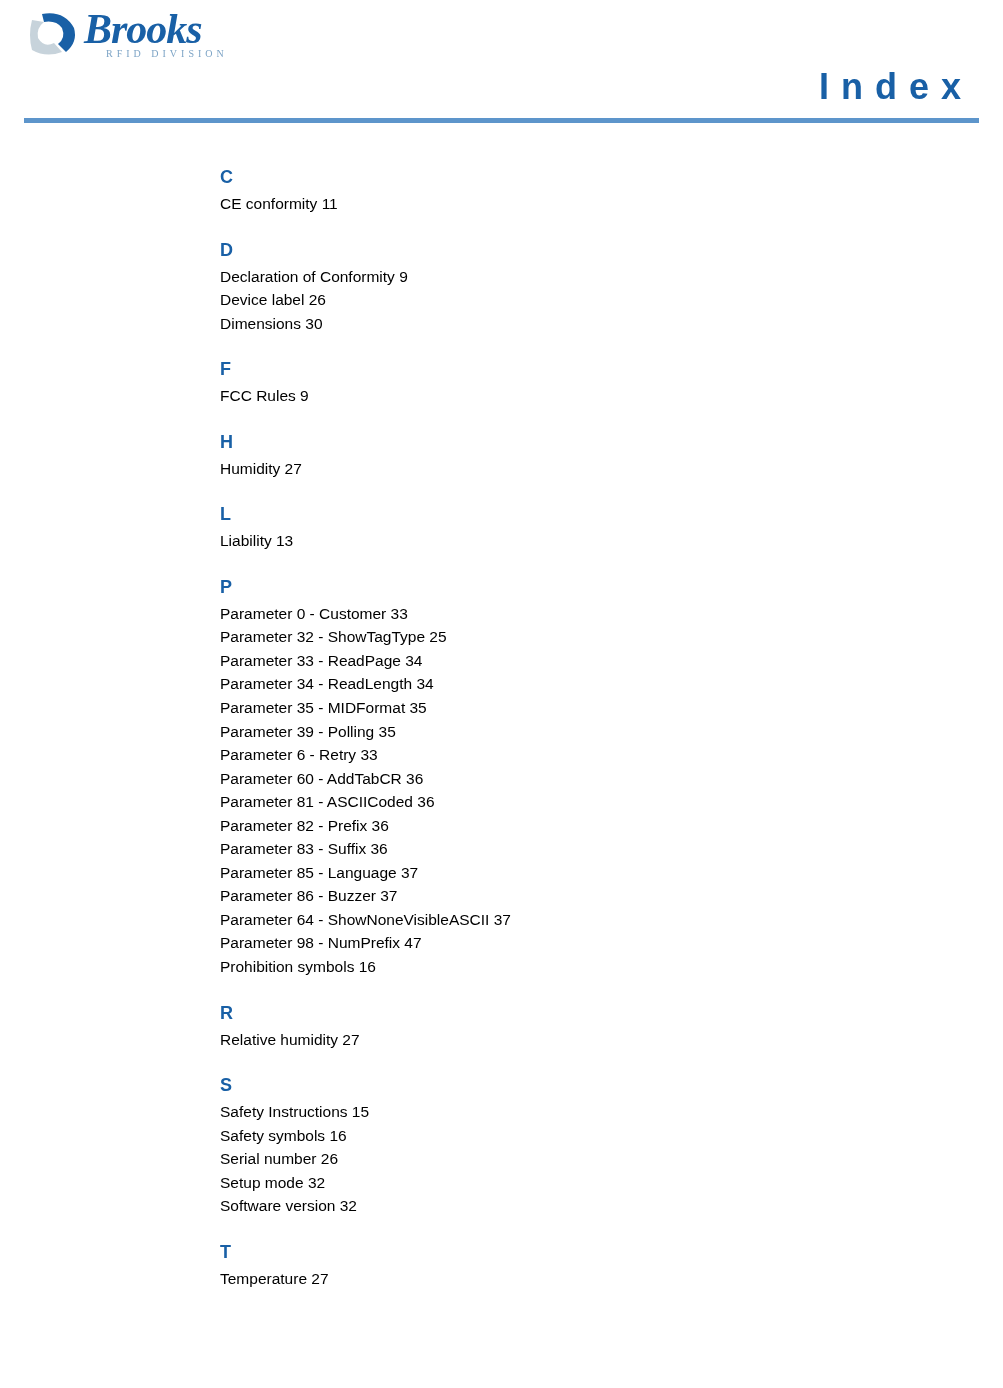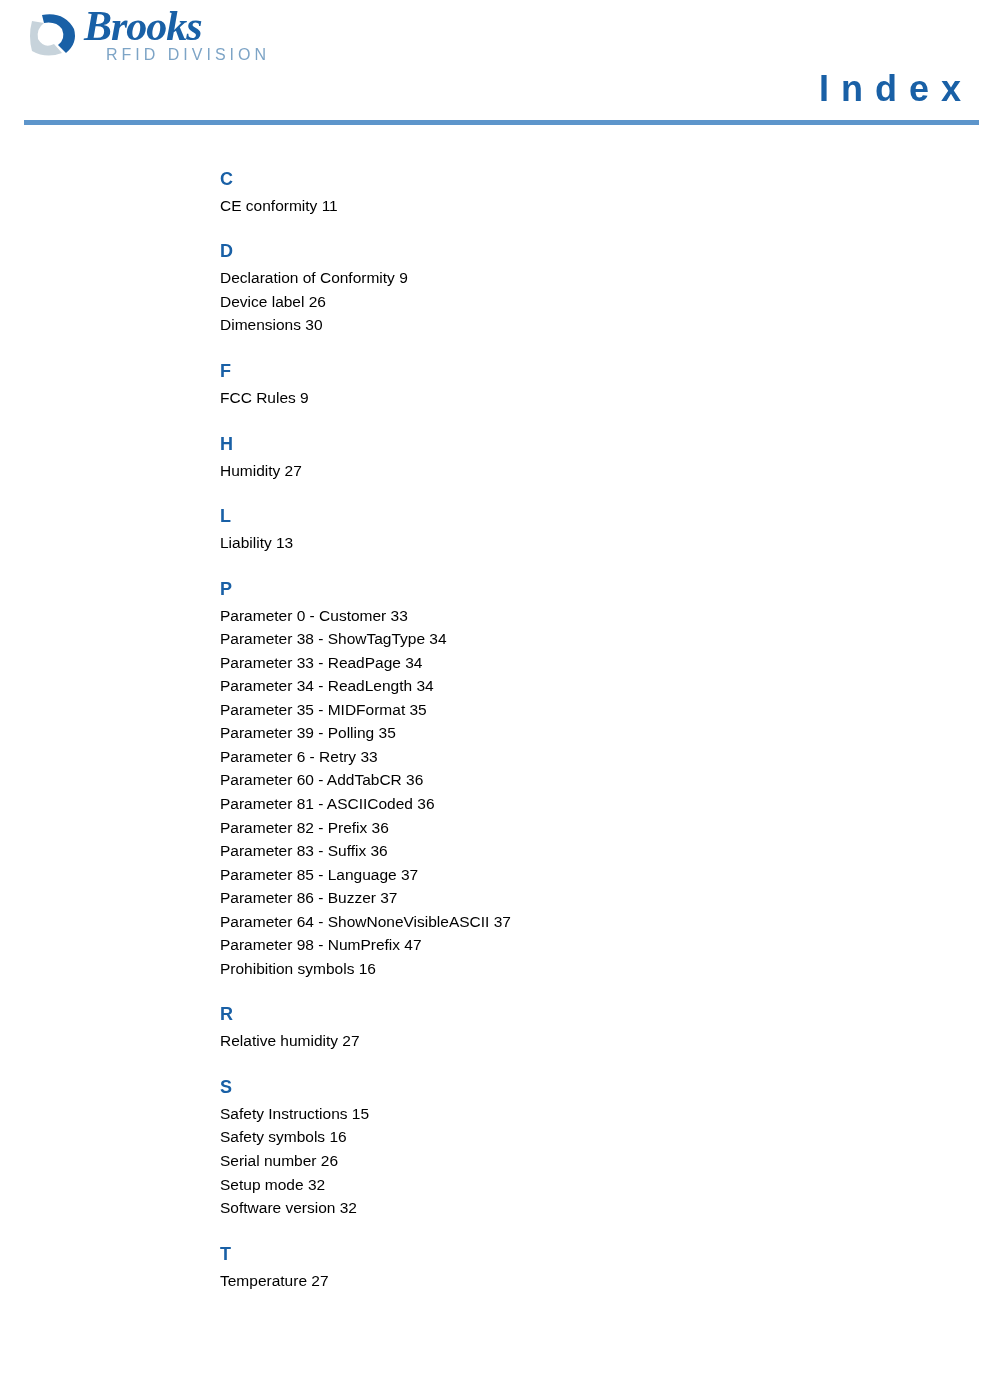--- a/index.html
+++ b/index.html
@@ -31,22 +31,22 @@
     .logo-brand {
       font-family: Georgia, 'Times New Roman', serif;
       font-size: 42px;
       font-weight: bold;
       color: #1960a6;
       font-style: italic;
       line-height: 0.9;
       letter-spacing: -1px;
     }
     .logo-sub {
-      font-family: Liberation Sans, sans-serif;
-      font-size: 16px;
+      font-family: Liberation Serif, serif;
+      font-size: 10px;
       color: #7da4c6;
       letter-spacing: 4px;
       margin-left: 22px;
       margin-top: 0px;
     }
     .page-title {
       text-align: right;
       font-family: Verdana, sans-serif;
       font-size: 36px;
       font-weight: bold;
@@ -112,21 +112,21 @@
     <div class="index-entry">Device label 26</div>
     <div class="index-entry">Dimensions 30</div>
     <div class="letter-heading">F</div>
     <div class="index-entry">FCC Rules 9</div>
     <div class="letter-heading">H</div>
     <div class="index-entry">Humidity 27</div>
     <div class="letter-heading">L</div>
     <div class="index-entry">Liability 13</div>
     <div class="letter-heading">P</div>
     <div class="index-entry">Parameter 0 - Customer 33</div>
-    <div class="index-entry">Parameter 38 - ShowTagType 34</div>
+    <div class="index-entry">Parameter 32 - ShowTagType 25</div>
     <div class="index-entry">Parameter 33 - ReadPage 34</div>
     <div class="index-entry">Parameter 34 - ReadLength 34</div>
     <div class="index-entry">Parameter 35 - MIDFormat 35</div>
     <div class="index-entry">Parameter 39 - Polling 35</div>
     <div class="index-entry">Parameter 6 - Retry 33</div>
     <div class="index-entry">Parameter 60 - AddTabCR 36</div>
     <div class="index-entry">Parameter 81 - ASCIICoded 36</div>
     <div class="index-entry">Parameter 82 - Prefix 36</div>
     <div class="index-entry">Parameter 83 - Suffix 36</div>
     <div class="index-entry">Parameter 85 - Language 37</div>

